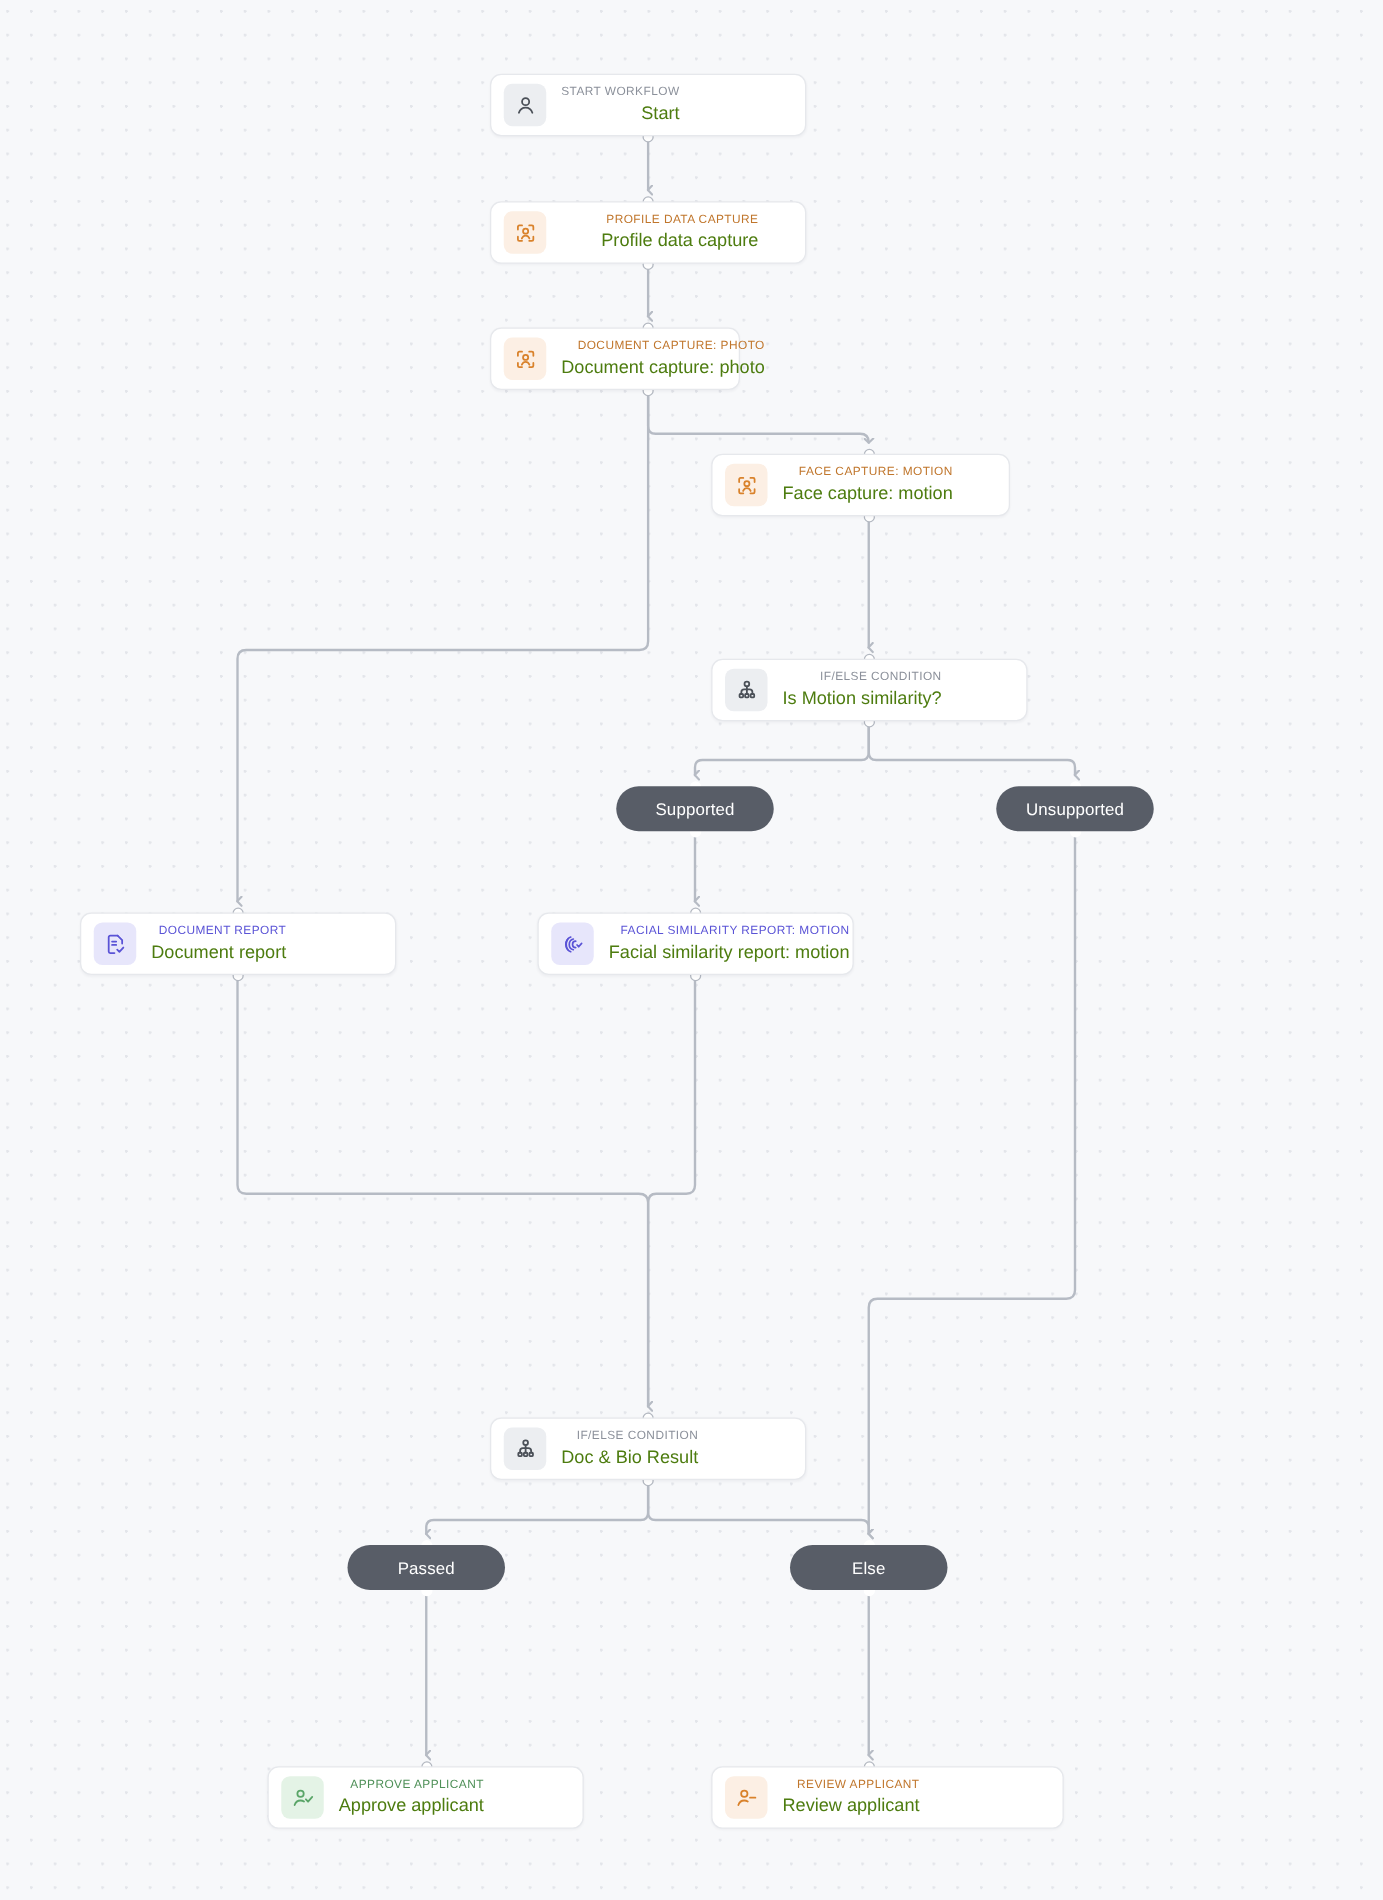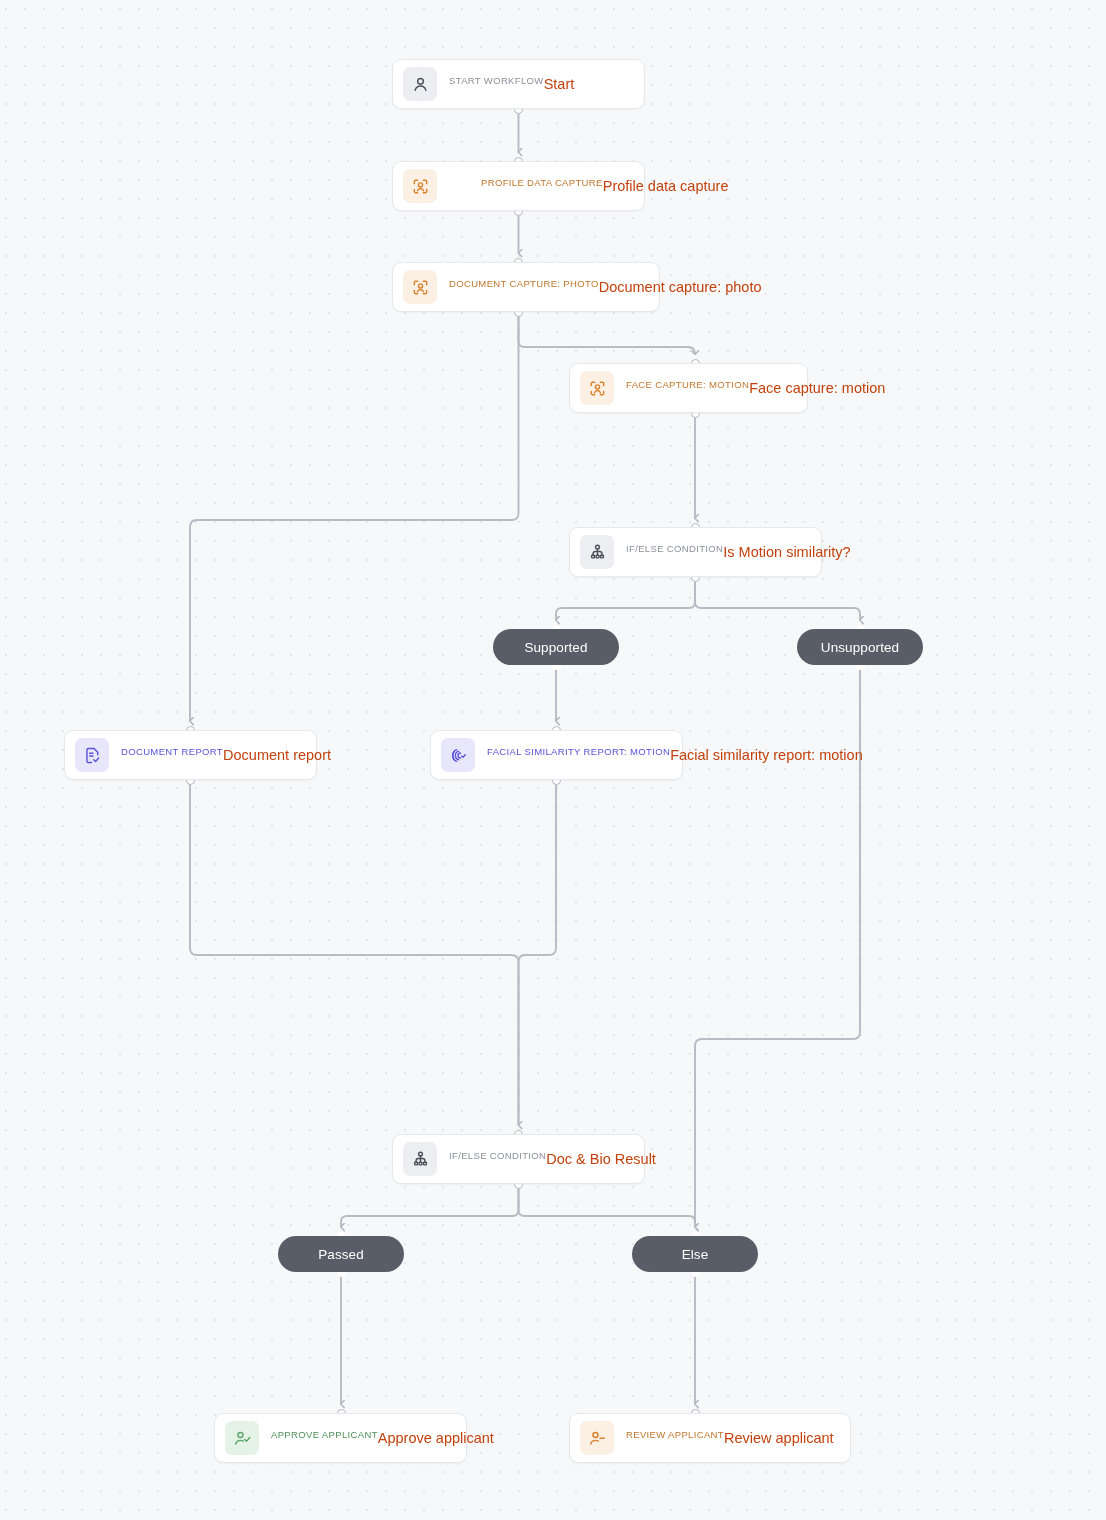--- a/index.html
+++ b/index.html
@@ -41,31 +41,31 @@
   }
   .node .icon-box {
     width: 34px; height: 34px;
     min-width: 34px;
     border-radius: 7px;
     display: flex;
     align-items: center;
     justify-content: center;
     margin-right: 12px;
   }
-  .node .txt { display: flex; justify-content: center; line-height: 1.15; }
+  .node .txt { display: flex; flex-direction: column; justify-content: center; line-height: 1.15; align-items: flex-end; }
   .node .kicker {
     font-size: 9.5px;
     letter-spacing: 0.35px;
     text-transform: uppercase;
     margin-bottom: 3px;
     white-space: nowrap;
   }
   .node .title {
     font-size: 14.5px;
-    color: #c2410c;
+    color: #4d7c0f;
     white-space: nowrap;
   }
 
   
   .ib-grey   { background: #eceef1; }
   .ib-orange { background: #fcefe4; }
   .ib-indigo { background: #e7e6fb; }
   .ib-green  { background: #e4f3e6; }
 
   .k-grey   { color: #8b909a; }
@@ -191,21 +191,21 @@
         <path d="M4.2 15.6v2.8a1.4 1.4 0 0 0 1.4 1.4h2.8"></path>
         <path d="M19.8 15.6v2.8a1.4 1.4 0 0 1-1.4 1.4h-2.8"></path>
       </svg>
     </div>
     <div class="txt">
       <div class="kicker k-orange">PROFILE DATA CAPTURE</div>
       <div class="title">Profile data capture</div>
     </div>
   </div>
 
-  <div class="node" style="left:392px; top:262px; width:268px;">
+  <div class="node" style="left:392px; top:262px; width:200px;">
     <div class="icon-box ib-orange">
       <svg width="19" height="19" viewBox="0 0 24 24" fill="none" stroke="#d9822b" stroke-width="1.8" stroke-linecap="round" stroke-linejoin="round">
         <circle cx="12" cy="10" r="2.6"></circle>
         <path d="M8.2 17.4c.8-1.9 2.2-2.9 3.8-2.9s3 1 3.8 2.9"></path>
         <path d="M4.2 8.4V5.6a1.4 1.4 0 0 1 1.4-1.4h2.8"></path>
         <path d="M19.8 8.4V5.6a1.4 1.4 0 0 0-1.4-1.4h-2.8"></path>
         <path d="M4.2 15.6v2.8a1.4 1.4 0 0 0 1.4 1.4h2.8"></path>
         <path d="M19.8 15.6v2.8a1.4 1.4 0 0 1-1.4 1.4h-2.8"></path>
       </svg>
     </div>

